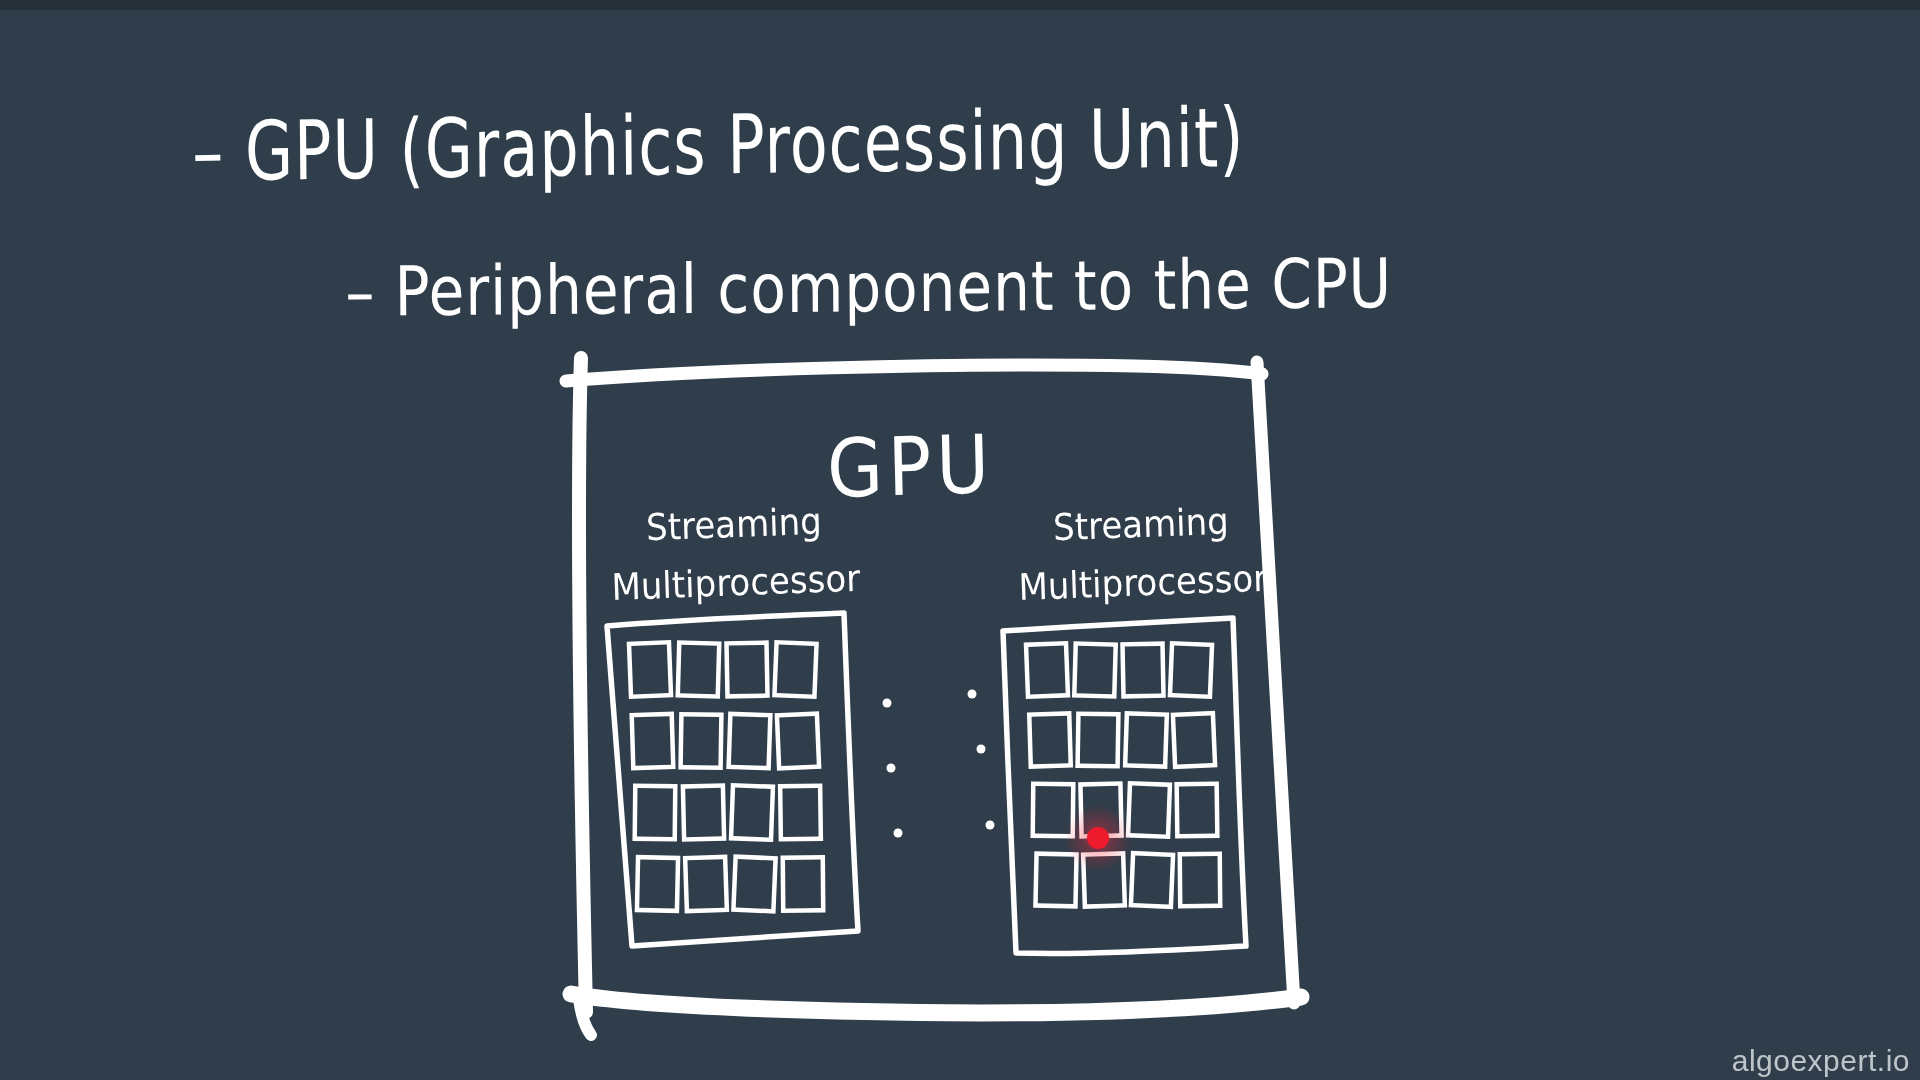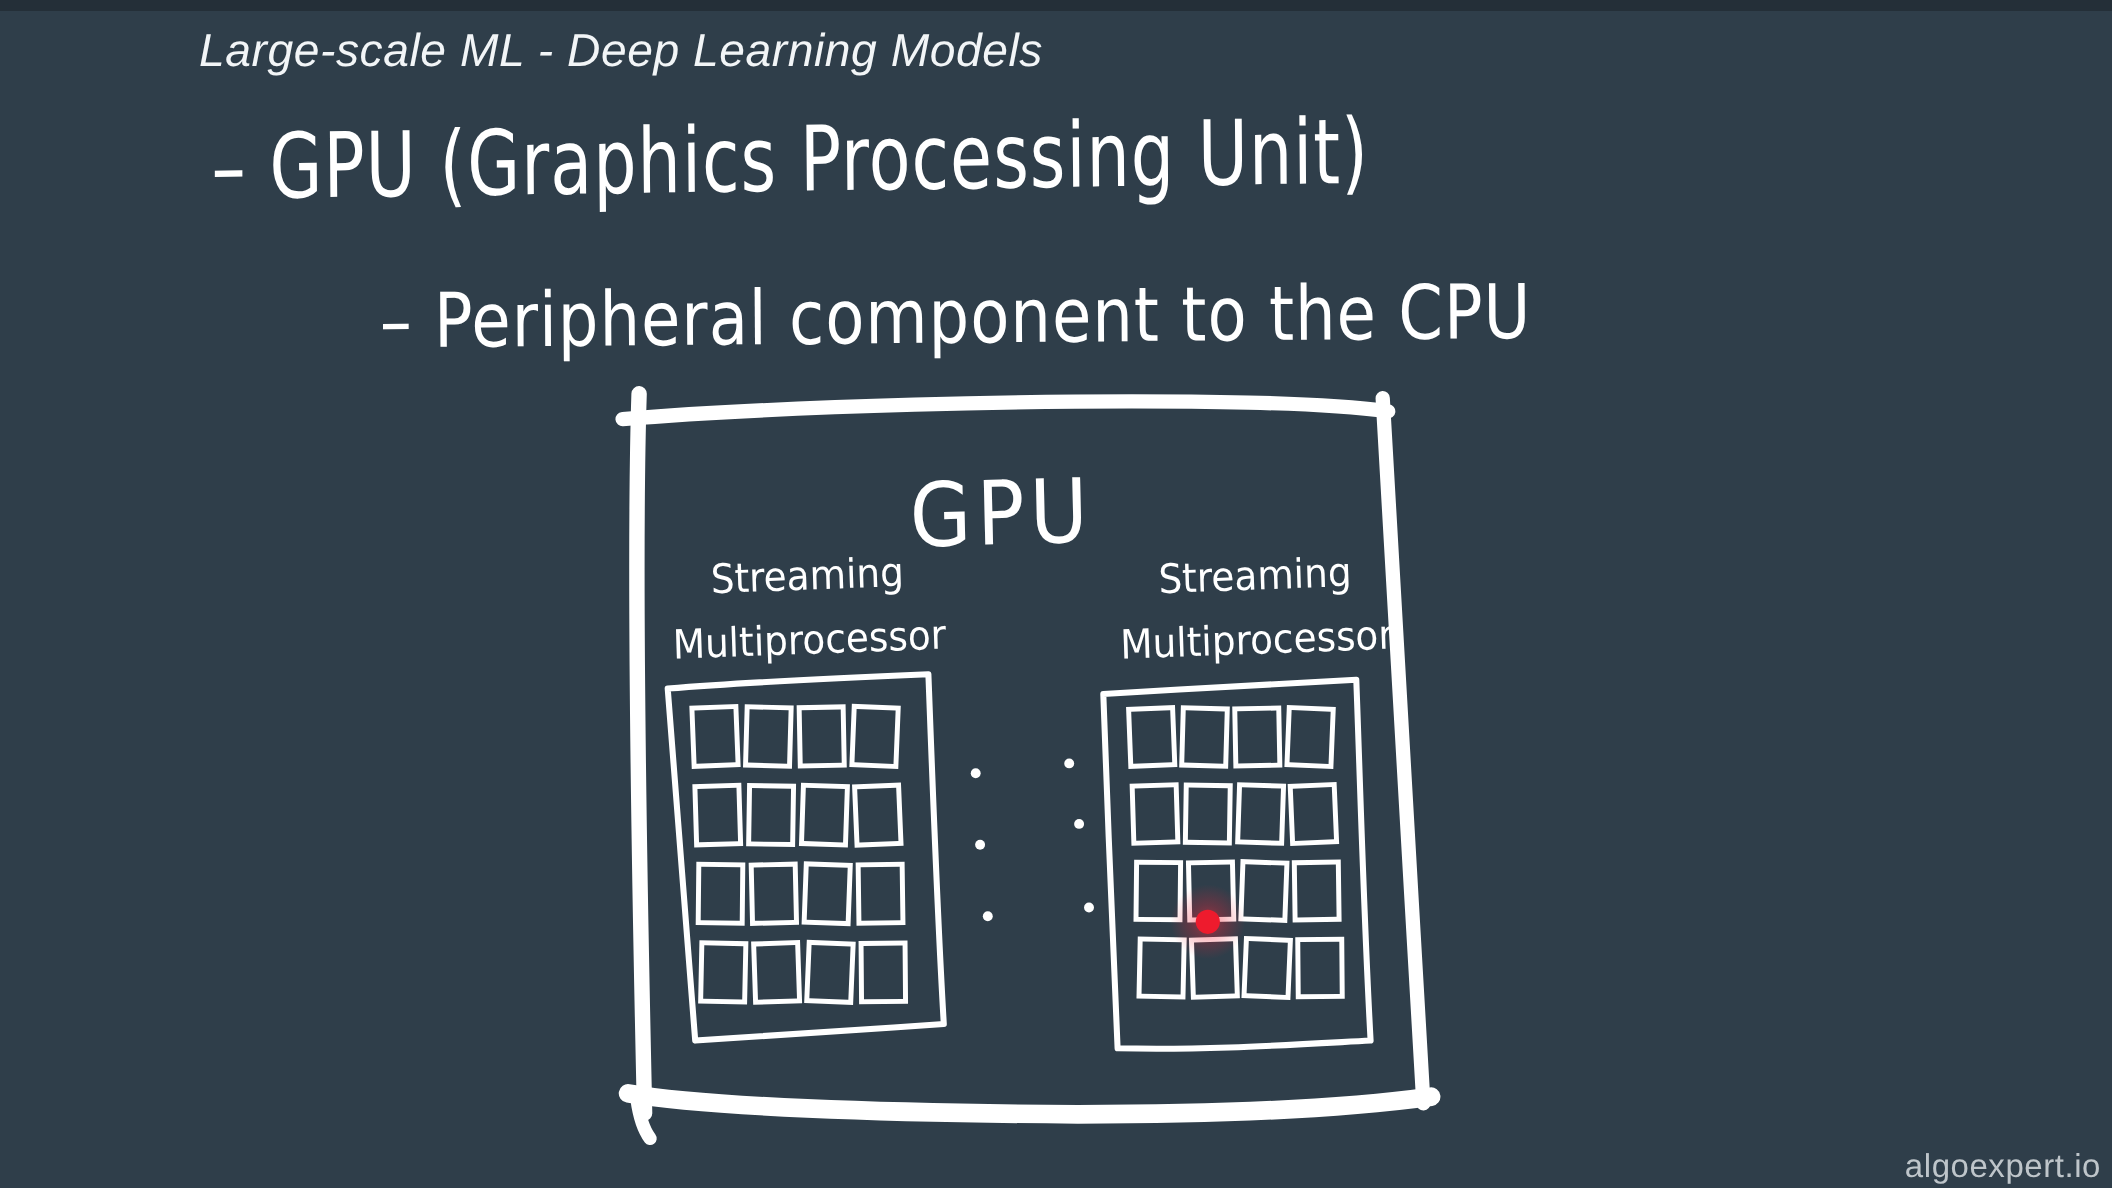--- a/index.html
+++ b/index.html
@@ -24,21 +24,20 @@
   .watermark{position:absolute;right:10px;bottom:2px;font-size:30px;letter-spacing:0.5px;
              opacity:0.92;font-family:"Liberation Sans",sans-serif;}
 </style>
 </head>
 <body style="background: rgb(47, 62, 74);">
 
 <div class="stage">
 
   <div class="top-strip" style="background: rgb(36, 47, 56);"></div>
 
-  <div class="title" style="color: rgb(242, 245, 247);">Large-scale ML - Deep Learning Models</div>
 
   <div class="hand note1">– GPU (Graphics Processing Unit)</div>
   <div class="hand note2">– Peripheral component to the CPU</div>
 
   <div class="diagram">
     <svg width="1920" height="1080" viewBox="0 0 1920 1080">
       <defs>
         <radialGradient id="laserGlow" cx="50%" cy="50%" r="50%">
           <stop offset="0%" stop-color="#ff3444" stop-opacity="0.55"></stop>
           <stop offset="45%" stop-color="#f02236" stop-opacity="0.28"></stop>

